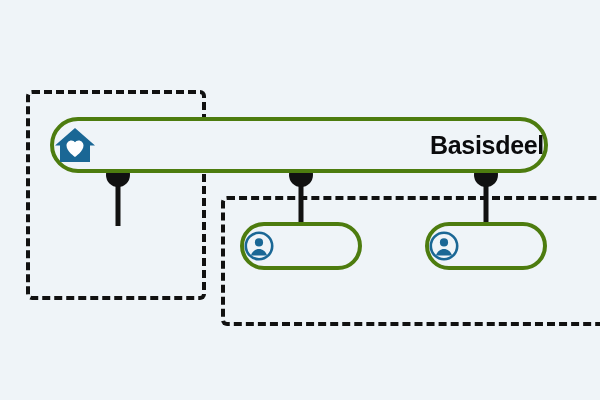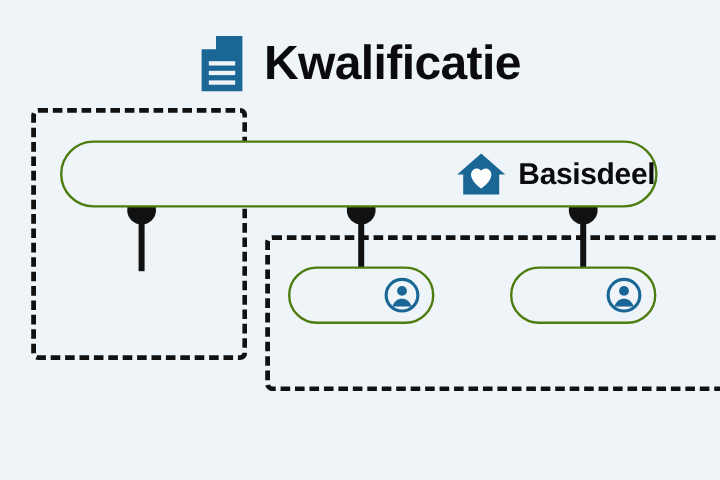--- a/index.html
+++ b/index.html
@@ -69,26 +69,26 @@
     position: absolute;
     left: 0; top: 0;
     width: 600px;
     height: 400px;
     pointer-events: none;
   }
   
   .pill {
     position: absolute;
     box-sizing: border-box;
-    border: 2px solid #4d7c0f;
+    border: 4px solid #4d7c0f;
     background: #eff4f8;
     border-radius: 999px;
     display: flex;
     align-items: center;
-    justify-content: flex-end;
+    justify-content: space-between;
     gap: 10px;
   }
   #pill-basisdeel {
     left: 50px;
     top: 117px;
     width: 498px;
     height: 56px;
   }
   #pill-profiel {
     left: 52px;
@@ -133,29 +133,20 @@
   #pill-profiel .person-icon {
     width: 26px;
     height: 26px;
   }
 </style>
 </head>
 <body>
 
 <div id="stage">
 
-  <div class="title-row">
-    <svg class="doc-icon" viewBox="0 0 38 48">
-      <path d="M2 12 L14 12 L14 1 L36 1 L36 47 L2 47 Z" fill="#1a6795"></path>
-      <rect x="8" y="22" width="22" height="3.6" fill="#eff4f8"></rect>
-      <rect x="8" y="30" width="22" height="3.6" fill="#eff4f8"></rect>
-      <rect x="8" y="38" width="22" height="3.6" fill="#eff4f8"></rect>
-    </svg>
-    <span class="title-text">Kwalificatie</span>
-  </div>
 
   <div class="dashed-group" id="group-left"></div>
   <div class="dashed-group" id="group-right"></div>
 
   <svg id="connectors" viewBox="0 0 600 400">
 
     <line x1="118" y1="175" x2="118" y2="226" stroke="#111111" stroke-width="5"></line>
     <line x1="301" y1="175" x2="301" y2="226" stroke="#111111" stroke-width="5"></line>
     <line x1="486" y1="175" x2="486" y2="226" stroke="#111111" stroke-width="5"></line>
 

